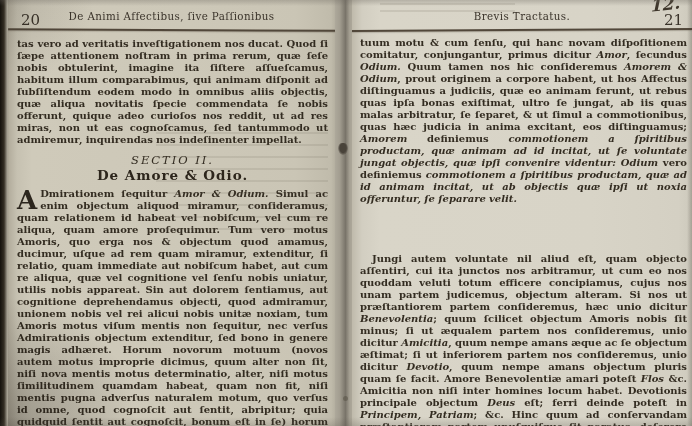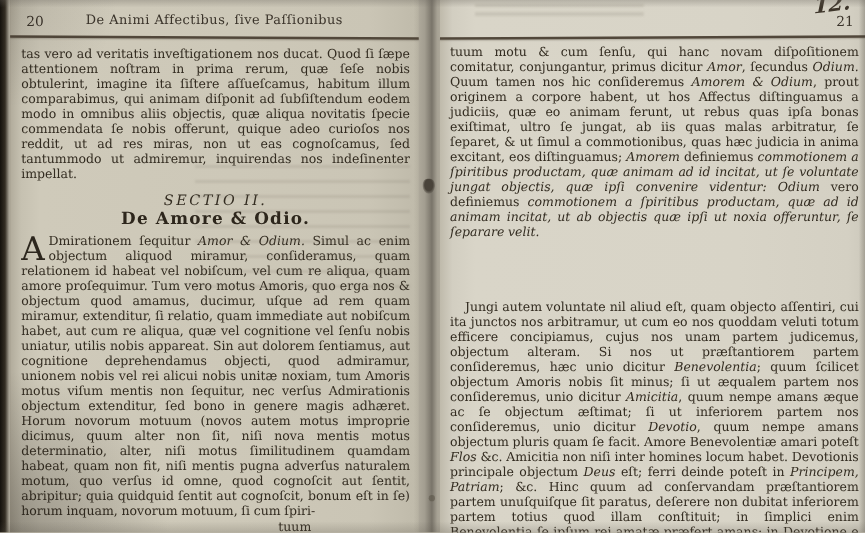--- a/index.html
+++ b/index.html
@@ -17,35 +17,35 @@
   .page-right{
     left:352px;width:340px;
     background:linear-gradient(90deg,#bfbaab 0,#d2cec1 10px,#d9d5c8 28px,#d8d4c7 70%,#d4d0c3 96%,#cdc9bc 100%);
   }
   .gutter{
     position:absolute;top:0;bottom:0;left:331px;width:25px;
     background:linear-gradient(90deg,rgba(70,64,54,0) 0%,rgba(70,64,54,.18) 35%,rgba(35,30,24,.42) 58%,rgba(70,64,54,.15) 75%,rgba(70,64,54,0) 100%);
     pointer-events:none;
   }
   .pg-header{position:relative;height:17px;margin:0 6px;}
-  .pg-num{position:absolute;top:1px;font-size:11px;color:#3a332a;}
+  .pg-num{position:absolute;top:1px;font-size:15px;color:#3a332a;}
   .num-left{left:7px;}
   .num-right{right:3px;}
   .pg-title{display:block;text-align:center;font-size:10.3px;letter-spacing:.4px;color:#3a332a;}
   .header-rule{height:1.5px;background:#51473a;margin:2px 0 0;box-shadow:0 1px 1px rgba(81,71,58,.25);}
   .page-left .header-rule{transform:rotate(.3deg);}
   .page-right .header-rule{transform:rotate(-.3deg);}
   .pg-body{
     padding:7px 7px 0 9px;
     text-align:justify;
     font-size:10px;line-height:12px;
     color:#332c21;word-spacing:-.2px;
   }
   .page-right .pg-body{padding:6px 5px 0 8px;}
-  .pg-body p{margin:0;}
+  .pg-body p{margin:0;font-weight:bold;}
   .pg-body p.indent{text-indent:12px;margin-top:48px;}
   .it{font-style:italic;}
   .dropcap{
     float:left;font-size:26px;line-height:23px;
     padding:1px 3px 0 0;color:#2c261d;
   }
   .section-heading{
     text-align:center;font-style:italic;font-size:11.5px;
     letter-spacing:2px;margin:8px 0 3px;color:#332c21;
   }
@@ -126,20 +126,21 @@
     <div class="corner-shade"></div>
   </div>
 
   <div class="gutter"></div>
   <div class="blot blot1"></div>
   <div class="blot blot2"></div>
 
   <div class="page page-right">
     <div class="annotation">12.</div>
     <div class="pg-header">
+      <span class="pg-title">Brevis Tractatus.</span>
       <span class="pg-num num-right">21</span>
     </div>
     <div class="header-rule"></div>
     <div class="pg-body">
         <p class="para"><span>tuum motu &amp; cum ſenſu, qui hanc novam diſpoſitionem comitatur, conjungantur, primus dicitur </span><span class="it">Amor</span><span>, ſecundus </span><span class="it">Odium.</span><span>  Quum tamen nos hic conſideremus </span><span class="it">Amorem &amp; Odium</span><span>, prout originem a corpore habent, ut hos Affectus diſtinguamus a judiciis, quæ eo animam ferunt, ut rebus quas ipſa bonas exiſtimat, ultro ſe jungat, ab iis quas malas arbitratur, ſe ſeparet, &amp; ut ſimul a commotionibus, quas hæc judicia in anima excitant, eos diſtinguamus; </span><span class="it">Amorem</span><span> definiemus </span><span class="it">commotionem a ſpiritibus productam, quæ animam ad id incitat, ut ſe voluntate jungat objectis, quæ ipſi convenire videntur:</span><span> </span><span class="it">Odium</span><span> vero definiemus </span><span class="it">commotionem a ſpiritibus productam, quæ ad id animam incitat, ut ab objectis quæ ipſi ut noxia offeruntur, ſe ſeparare velit.</span></p>
         <p class="para indent"><span>Jungi autem voluntate nil aliud eſt, quam objecto aſſentiri, cui ita junctos nos arbitramur, ut cum eo nos quoddam veluti totum efficere concipiamus, cujus nos unam partem judicemus, objectum alteram.  Si nos ut præſtantiorem partem conſideremus, hæc unio dicitur </span><span class="it">Benevolentia</span><span>; quum ſcilicet objectum Amoris nobis ſit minus; ſi ut æqualem partem nos conſideremus, unio dicitur </span><span class="it">Amicitia</span><span>, quum nempe amans æque ac ſe objectum æſtimat; ſi ut inferiorem partem nos conſideremus, unio dicitur </span><span class="it">Devotio</span><span>, quum nempe amans objectum pluris quam ſe facit.  Amore Benevolentiæ amari poteſt </span><span class="it">Flos</span><span> &amp;c.  Amicitia non niſi inter homines locum habet.  Devotionis principale objectum </span><span class="it">Deus</span><span> eſt; ferri deinde poteſt in </span><span class="it">Principem, Patriam</span><span>; &amp;c.  Hinc quum ad conſervandam præſtantiorem partem unuſquiſque ſit paratus, deſerere non dubitat inferiorem partem totius quod illam conſtituit; in ſimplici enim Benevolentia ſe ipſum rei amatæ præfert amans: in Devotione e contra adeo ſibi rem amatam præfert, ut ejus conſervandæ ſtudio, ut toties in hiſtoriis admiratæ ſunt Gentes, mori non metuat.</span></p>
         <p class="para indent"><span>Odium per hos gradus ſicuti ſua non diſtinguit objecta, ita tot</span></p>
       </div>
 
     <div class="bleed bleed-right"></div>

